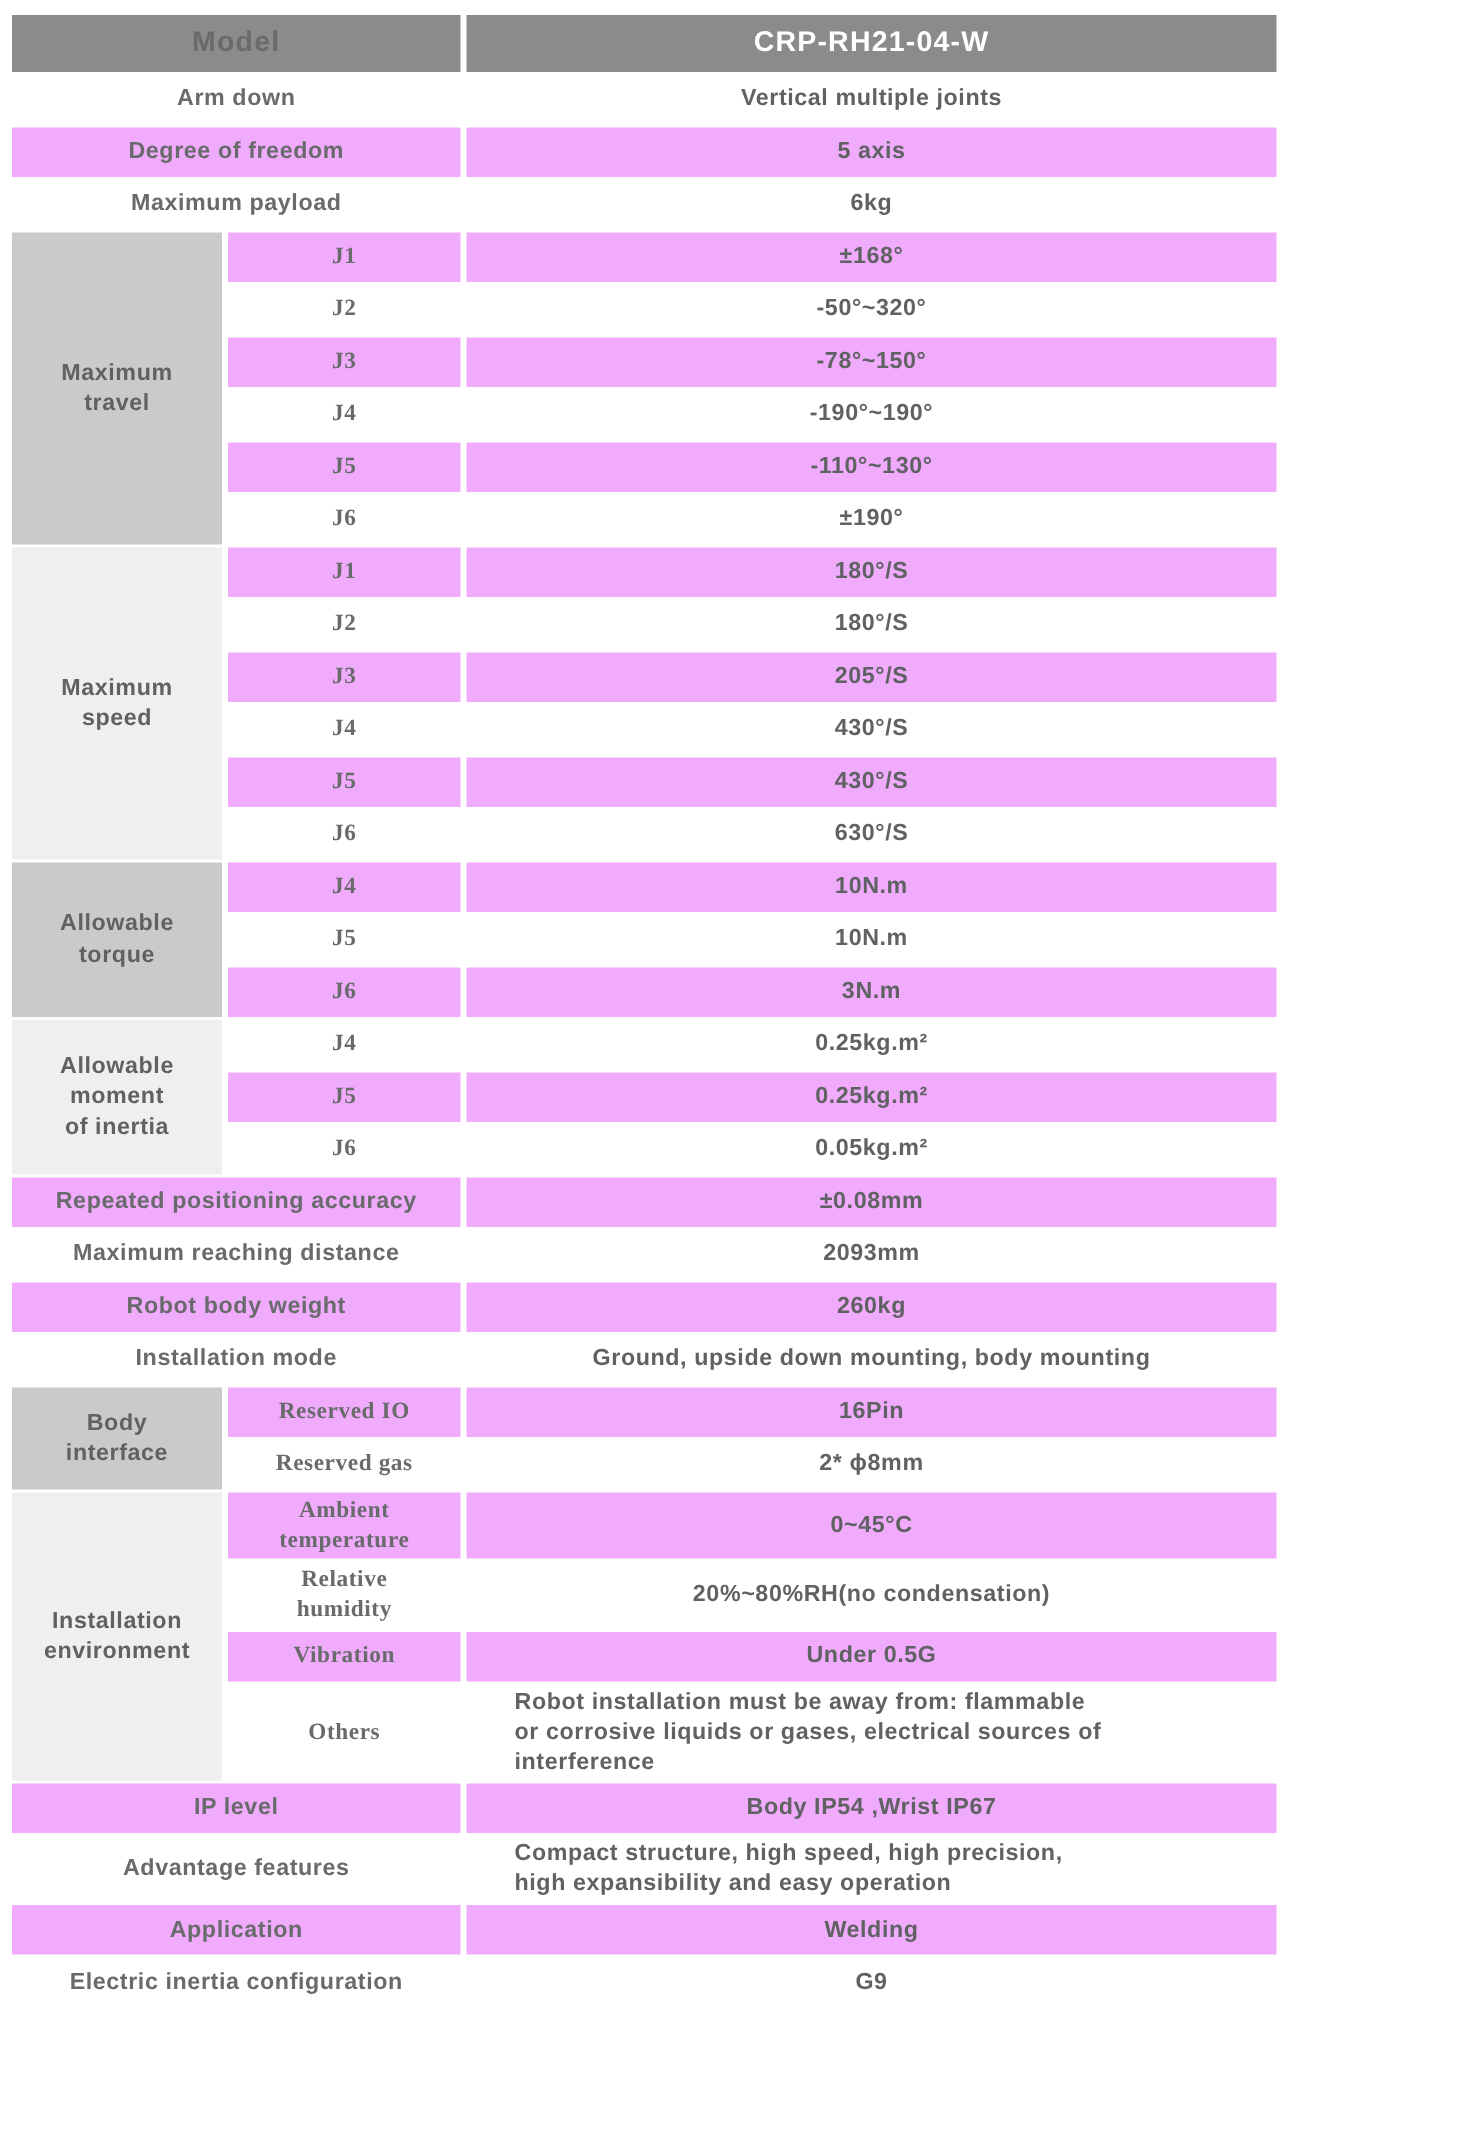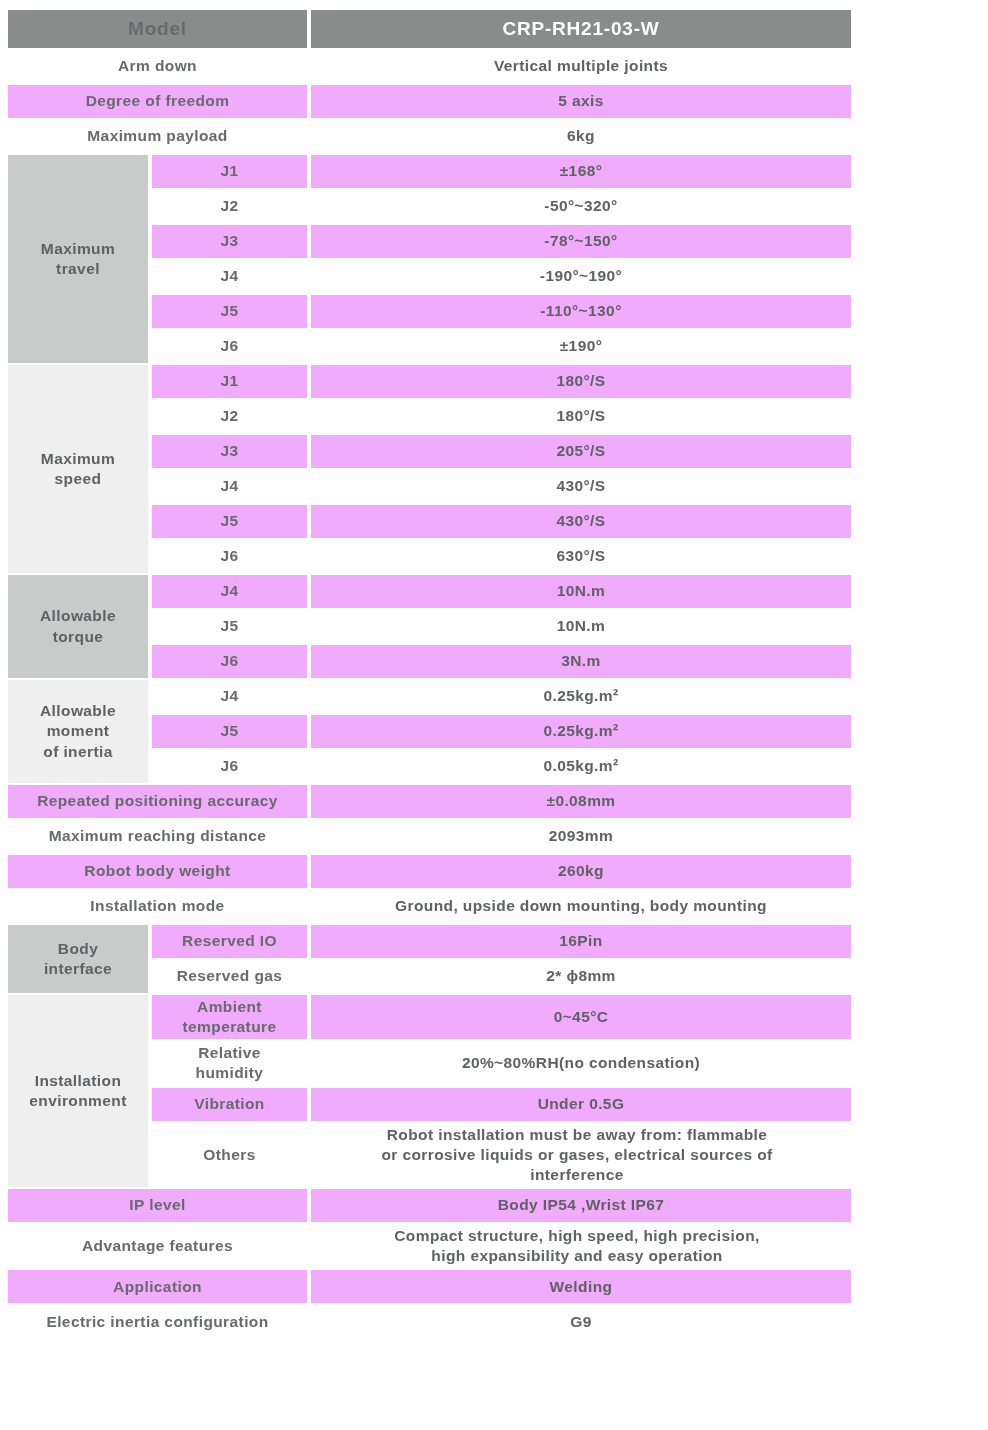--- a/index.html
+++ b/index.html
@@ -44,41 +44,41 @@
     color: #ffffff;
     height: 38px;
     font-size: 19px;
     letter-spacing: 0.8px;
   }
   td.white { background: #ffffff; }
   td.gray  { background: #f0abfc; }
   td.gdark  { background: #c9caca; }
   td.glight { background: #efefef; }
   td.lbl { color: #686a6c; }
-  td.sub { color: #686a6c; }
+  td.sub { color: #686a6c; font-family: Liberation Serif, serif; }
   td.val.left {
-    text-align: center;
+    text-align: left;
     padding-left: 32px;
     padding-right: 40px;
   }
 </style>
 </head>
 <body>
 
 <div id="page">
   <table class="spec">
     <colgroup>
       <col class="c1">
         <col class="c2">
         <col class="c3">
     </colgroup>
     <tbody id="spec-body">
         <tr>
           <td class="hdr lbl" colspan="2">Model</td>
-          <td class="hdr val">CRP-RH21-03-W</td>
+          <td class="hdr val">CRP-RH21-04-W</td>
         </tr>
         <tr>
           <td class="lbl white" colspan="2">Arm down</td>
           <td class="val white">Vertical multiple joints</td>
         </tr>
         <tr>
           <td class="lbl gray" colspan="2">Degree of freedom</td>
           <td class="val gray">5 axis</td>
         </tr>
         <tr>

